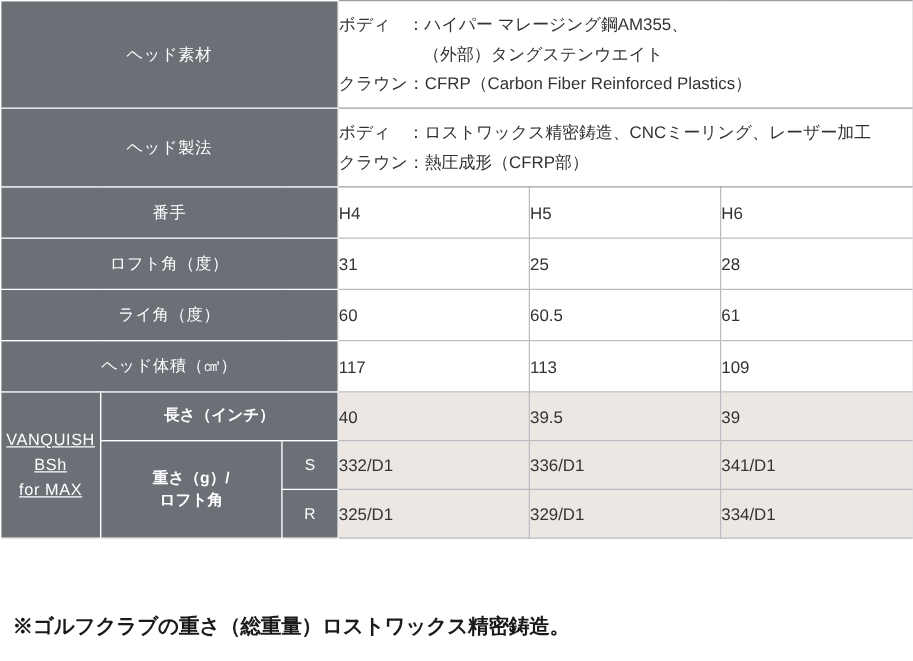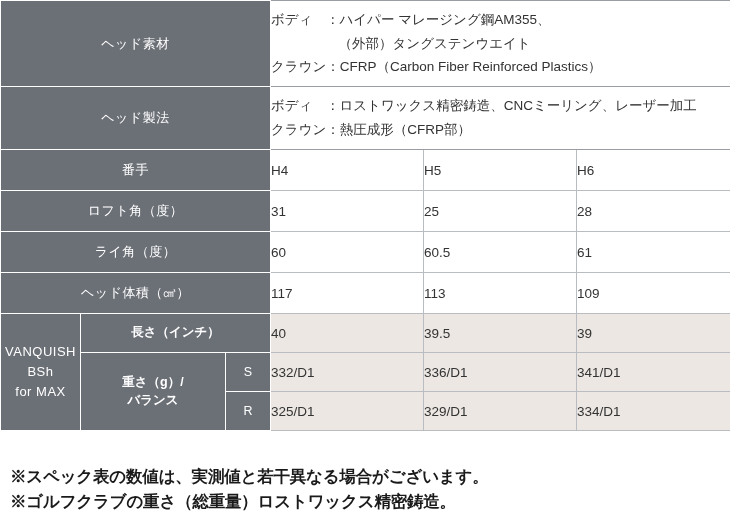--- a/index.html
+++ b/index.html
@@ -34,20 +34,21 @@
     background: #6b6f76;
     color: #ffffff;
     text-align: center;
     font-size: 13px;
     letter-spacing: 0.5px;
     line-height: 1.5;
   }
   .label-cell.vanquish {
     font-size: 13px;
     line-height: 1.55;
+    text-decoration: underline;
   }
   .desc-cell {
     background: #ffffff;
     color: #333333;
     font-size: 13.5px;
     line-height: 1.75;
     padding: 12px 0 12px 14px;
     text-align: left;
     border-left: 1px solid #9a9da3 !important;
     border-top: 1px solid #9a9da3 !important;
@@ -161,34 +162,33 @@
 BSh
 for MAX</td>
         <td class="sub-label" colspan="2" style="height:38px">長さ（インチ）</td>
         <td class="val-cell shaded">40</td>
         <td class="val-cell shaded">39.5</td>
         <td class="val-cell shaded">39</td>
       </tr>
 
       <tr>
         <td class="sub-label" rowspan="2" style="white-space:pre-line">重さ（g）/
-バランス</td>
+ロフト角</td>
         <td class="flex-label" style="height:38px">S</td>
         <td class="val-cell shaded">332/D1</td>
         <td class="val-cell shaded">336/D1</td>
         <td class="val-cell shaded">341/D1</td>
       </tr>
 
       <tr>
         <td class="flex-label" style="height:38px">R</td>
         <td class="val-cell shaded">325/D1</td>
         <td class="val-cell shaded">329/D1</td>
         <td class="val-cell shaded">334/D1</td>
       </tr>
     </tbody>
   </table>
 
   <div class="notes">
-    <div>※スペック表の数値は、実測値と若干異なる場合がございます。</div>
     <div>※ゴルフクラブの重さ（総重量）ロストワックス精密鋳造。</div>
   </div>
 
 </div>
 
 </body></html>

